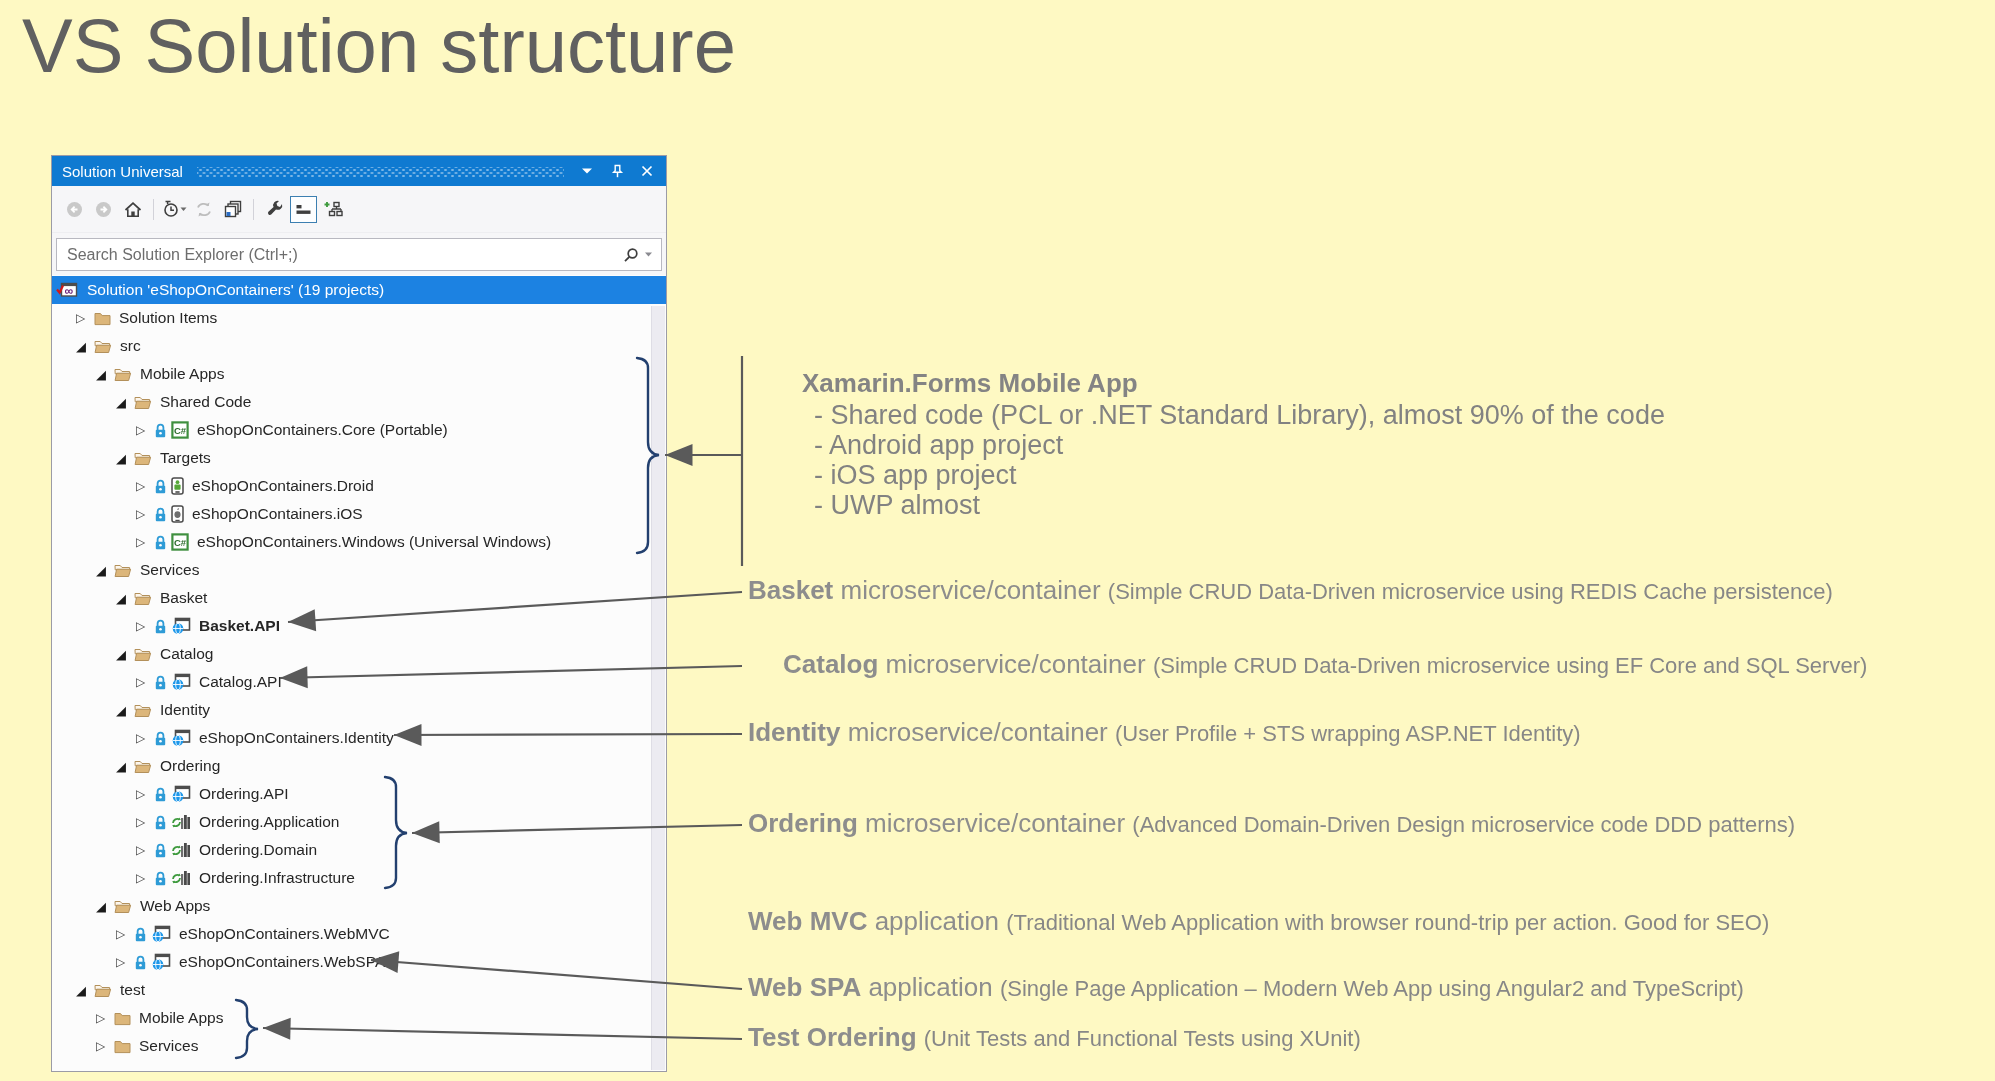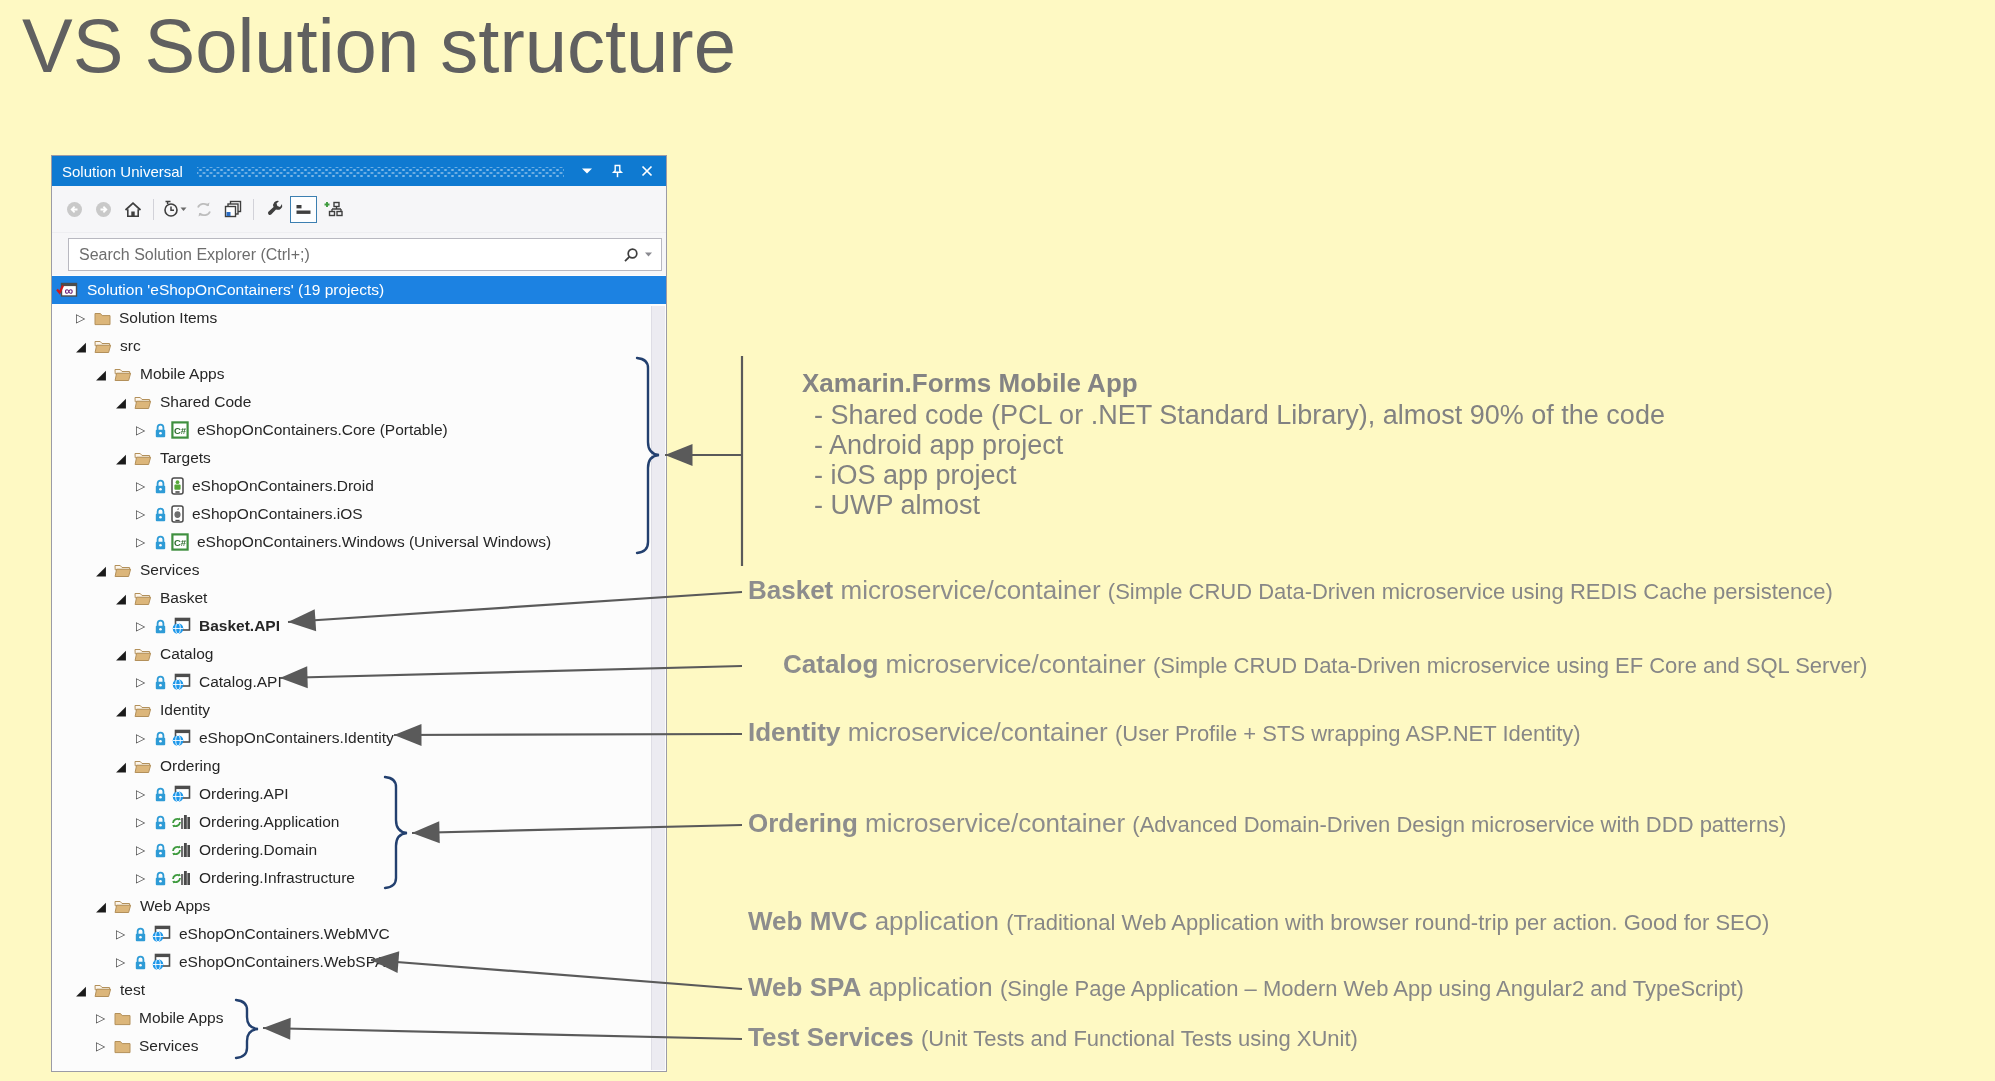--- a/index.html
+++ b/index.html
@@ -17,21 +17,21 @@
       background-image:radial-gradient(rgba(255,255,255,.45) 1.1px,transparent 1.3px),
                        radial-gradient(rgba(255,255,255,.45) 1.1px,transparent 1.3px);
       background-size:7px 6px;background-position:0 0,3.5px 3px;}
   .tb-btn{width:22px;height:22px;display:flex;align-items:center;justify-content:center;
           color:#fff;margin-right:8px;cursor:default;}
   #toolbar{height:46px;background:#f6f6f8;display:flex;align-items:center;padding-left:8px;
            border-bottom:1px solid #eeeef1;}
   .tool-btn{width:27px;height:27px;display:flex;align-items:center;justify-content:center;margin:0 1px;}
   .tool-btn.selected{background:#fdfeff;border:1px solid #3c7fb1;box-sizing:border-box;}
   .tool-sep{width:1px;height:21px;background:#d2d2d9;margin:0 6px;}
-  #search-wrap{padding:5px 4px 4px 16px;background:#f6f6f8;}
+  #search-wrap{padding:5px 4px 4px 4px;background:#f6f6f8;}
   #search-box{position:relative;height:33px;background:#fff;border:1px solid #b8b8c0;
               box-sizing:border-box;display:flex;align-items:center;}
   #search-input{flex:1;border:none;outline:none;font-size:16px;color:#444;padding:0 10px;
                 font-family:"Liberation Sans",sans-serif;background:transparent;}
   #search-input::placeholder{color:#6d6d6d;}
   #search-icons{display:flex;align-items:center;padding-right:8px;color:#88888f;}
   
   #tree{position:absolute;top:120px;left:0;right:0;bottom:0;overflow:hidden;background:#fcfcfc;}
   .trow{display:flex;align-items:center;height:28px;font-size:15.5px;color:#262626;white-space:nowrap;}
   .trow.selected{background:#1c82e2;color:#fff;}
@@ -583,24 +583,24 @@
         <div class="it">- Shared code (PCL or .NET Standard Library), almost 90% of the code</div>
         <div class="it">- Android app project</div>
         <div class="it">- iOS app project</div>
         <div class="it">- UWP almost</div>
       </div>
   </div>
   <div id="callouts">
       <div class="callout" style="top: 575px;"><span class="lbl">Basket</span><span class="mid"> microservice/container </span><span class="par">(Simple CRUD Data-Driven microservice using REDIS Cache persistence)</span></div>
       <div class="callout" style="top: 649px; margin-left: 35px;"><span class="lbl">Catalog</span><span class="mid"> microservice/container </span><span class="par">(Simple CRUD Data-Driven microservice using EF Core and SQL Server)</span></div>
       <div class="callout" style="top: 717px;"><span class="lbl">Identity</span><span class="mid"> microservice/container </span><span class="par">(User Profile + STS wrapping ASP.NET Identity)</span></div>
-      <div class="callout" style="top: 808px;"><span class="lbl">Ordering</span><span class="mid"> microservice/container </span><span class="par">(Advanced Domain-Driven Design microservice with DDD patterns)</span></div>
+      <div class="callout" style="top: 808px;"><span class="lbl">Ordering</span><span class="mid"> microservice/container </span><span class="par">(Advanced Domain-Driven Design microservice code DDD patterns)</span></div>
       <div class="callout" style="top: 906px;"><span class="lbl">Web MVC</span><span class="mid"> application </span><span class="par">(Traditional Web Application with browser round-trip per action. Good for SEO)</span></div>
       <div class="callout" style="top: 972px;"><span class="lbl">Web SPA</span><span class="mid"> application </span><span class="par">(Single Page Application – Modern Web App using Angular2 and TypeScript)</span></div>
-      <div class="callout" style="top: 1022px;"><span class="lbl">Test Services</span><span class="mid"> </span><span class="par">(Unit Tests and Functional Tests using XUnit)</span></div>
+      <div class="callout" style="top: 1022px;"><span class="lbl">Test Ordering</span><span class="mid"> </span><span class="par">(Unit Tests and Functional Tests using XUnit)</span></div>
     </div>
 
   <svg id="overlay" viewBox="0 0 1995 1081">
     <defs>
       <marker id="arrw" markerWidth="14" markerHeight="11" refX="13" refY="5.5" orient="auto">
         <path d="M0.5,0.5 L13,5.5 L0.5,10.5 z" fill="#5a5a5a"></path>
       </marker>
     </defs>
     <g stroke="#5a5a5a" stroke-width="2.2" fill="none">
       <path d="M742,356 L742,566"></path>

